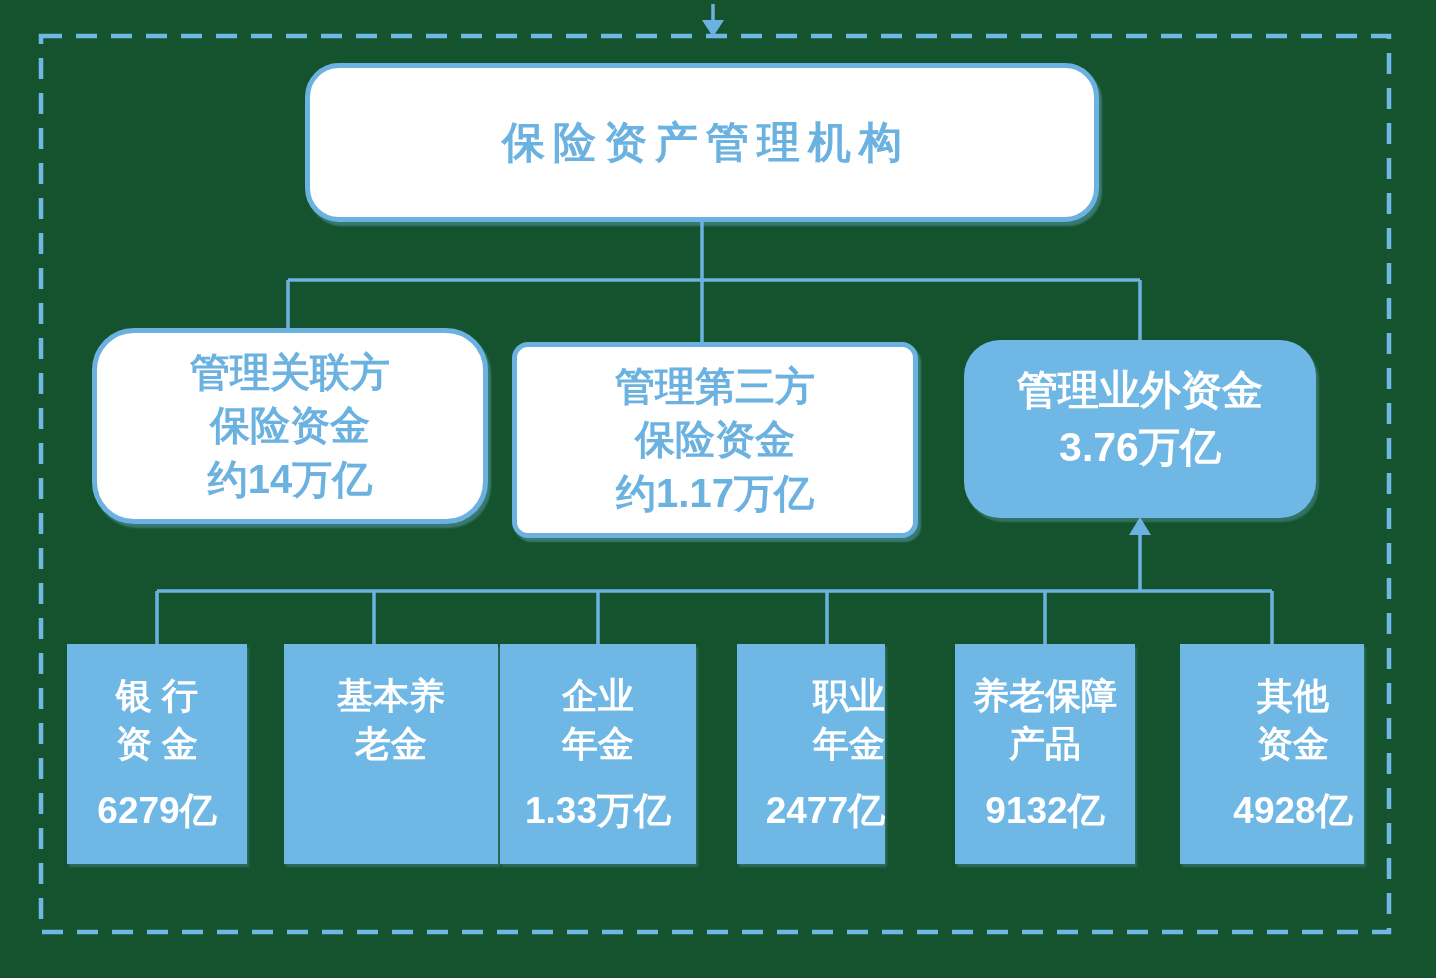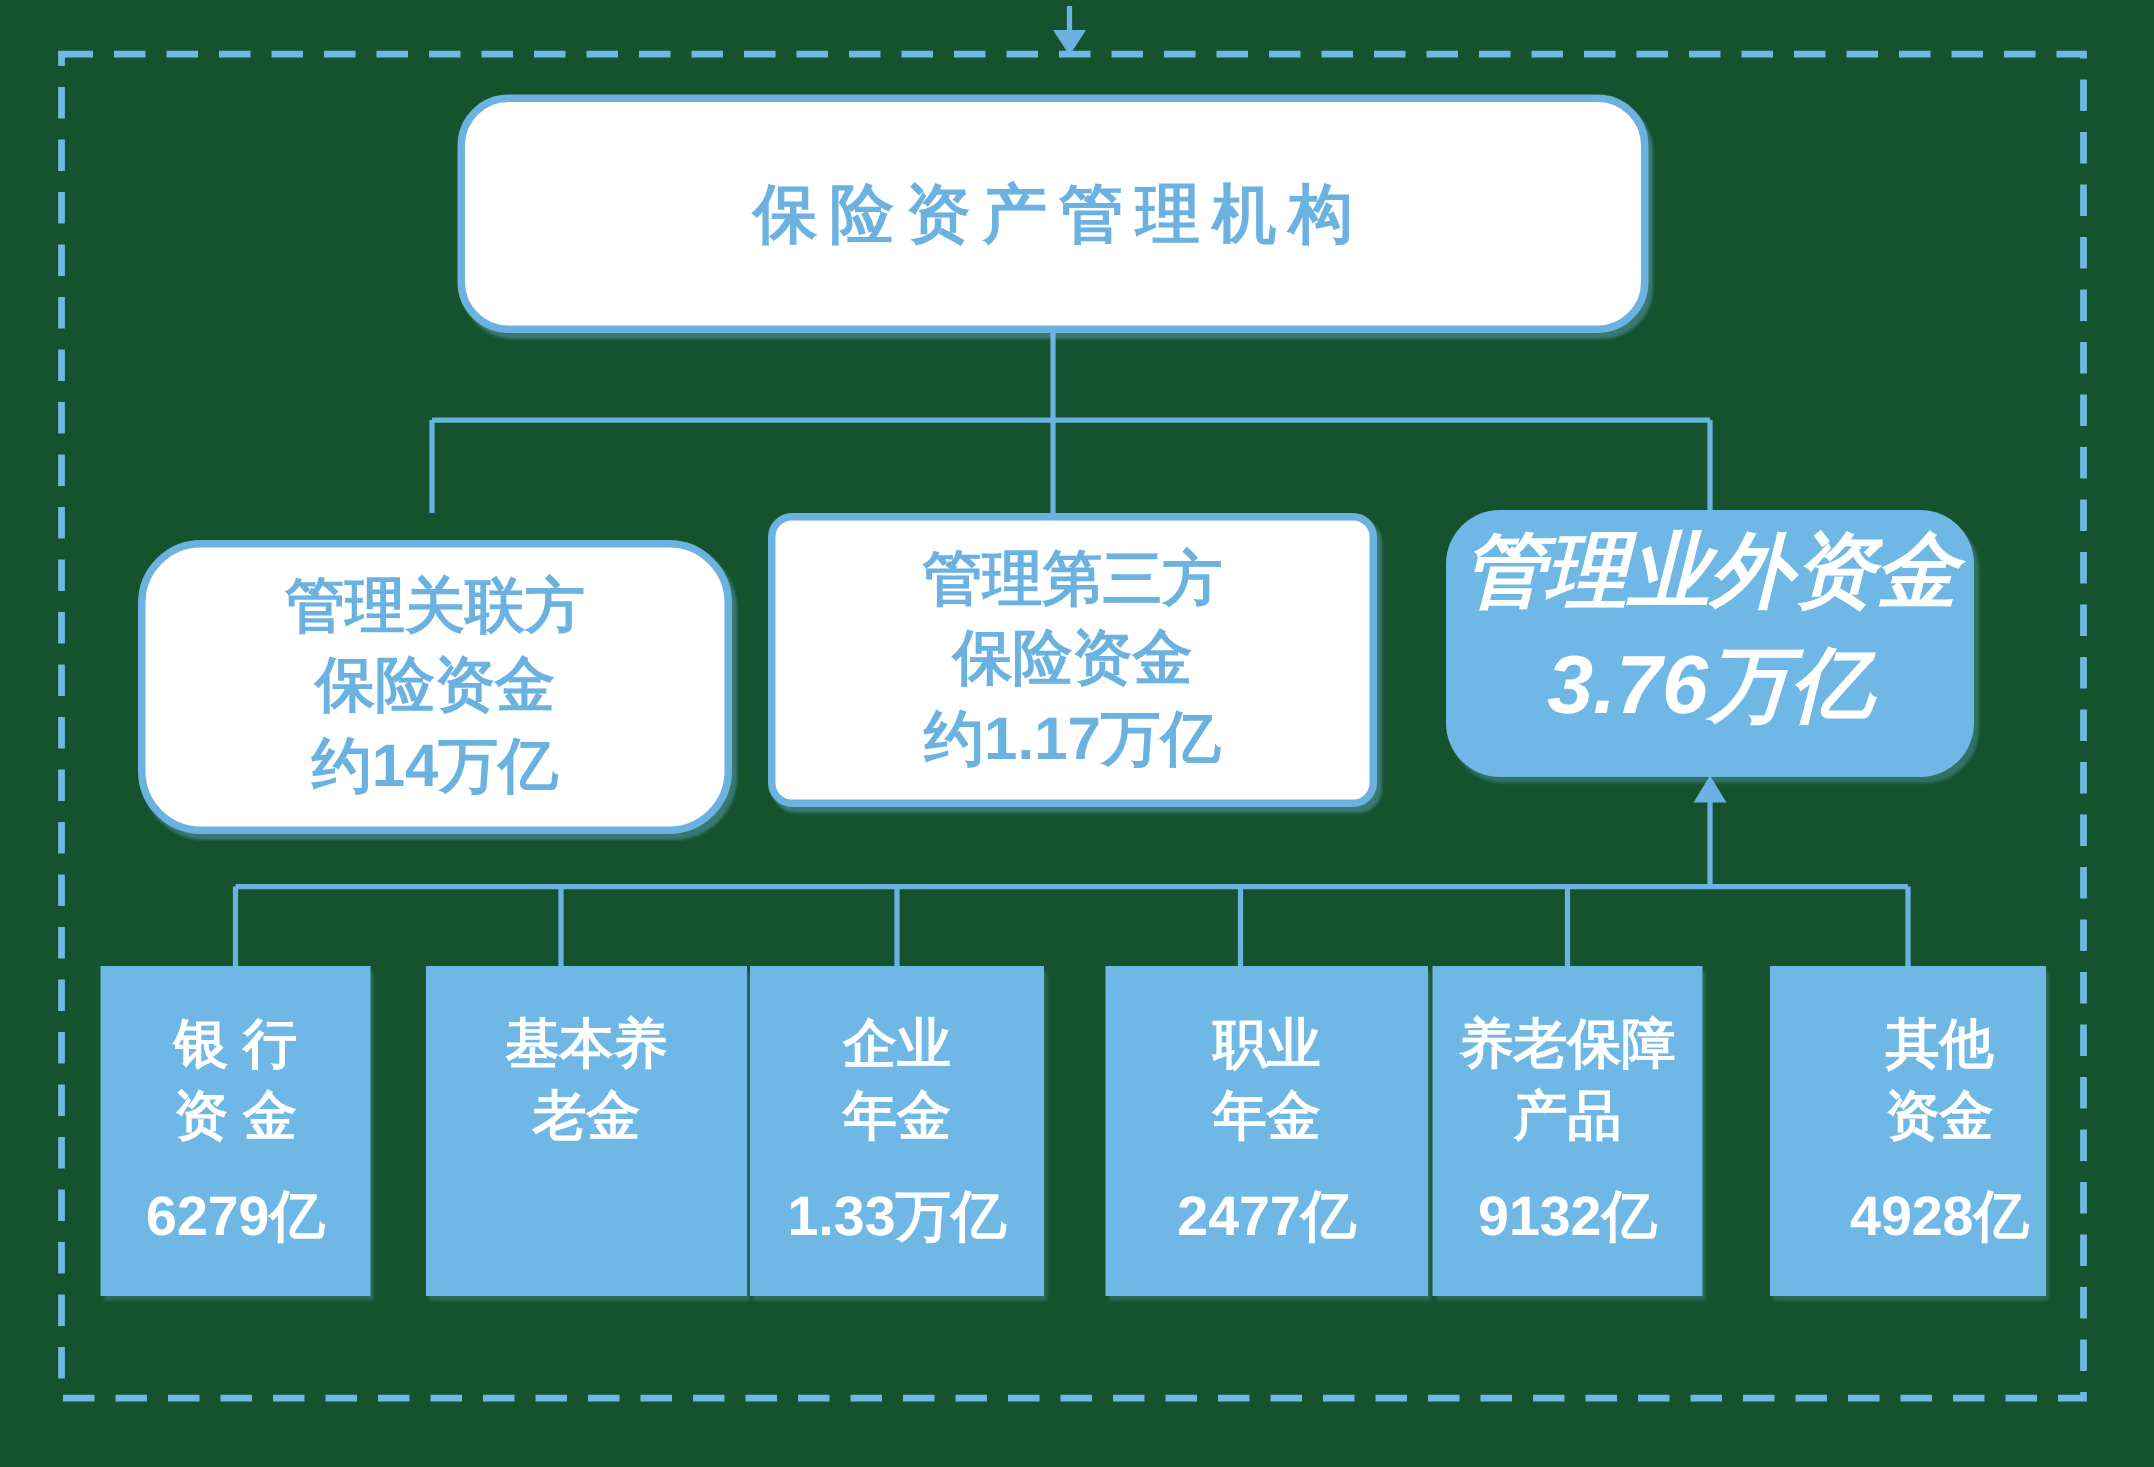--- a/index.html
+++ b/index.html
@@ -62,36 +62,36 @@
     left: 305px; top: 63px; width: 794px; height: 159px;
     border-radius: 34px;
     font-size: 43px;
     letter-spacing: 8px;
     padding-left: 8px; 
   }
   .mid-box {
     line-height: 1.34;
     font-size: 40px;
   }
-  .mid-1 { left: 92px;  top: 360px; width: 396px; height: 196px; border-radius: 42px; }
+  .mid-1 { left: 92px;  top: 328px; width: 396px; height: 196px; border-radius: 42px; }
   .mid-2 { left: 512px; top: 342px; width: 406px; height: 196px; border-radius: 16px; }
   .mid-3 { left: 964px; top: 340px; width: 352px; height: 178px; border-radius: 36px;
-           font-size: 55px; line-height: 1.38; padding-bottom: 21px; font-style: italic; }
+           font-size: 41px; line-height: 1.38; padding-bottom: 21px; }
   .bottom-box {
     top: 644px; height: 220px;
     justify-content: flex-start;
     padding-top: 28px;
     font-size: 36px;
     line-height: 1.32;
     box-shadow: 2px 3px 2px rgba(120, 185, 230, 0.25);
   }
   .b-1 { left: 67px;   width: 180px; }
   .b-2 { left: 284px;  width: 214px; }
   .b-3 { left: 500px;  width: 196px; }
-  .b-4 { left: 737px;  width: 215px; }
+  .b-4 { left: 737px;  width: 148px; align-items: flex-end; }
   .b-5 { left: 955px;  width: 180px; }
   .b-6 { left: 1180px; width: 184px; padding-left: 42px; }
   .b-value {
     margin-top: 20px;
     font-size: 37px;
   }
 </style>
 </head>
 <body>
 

